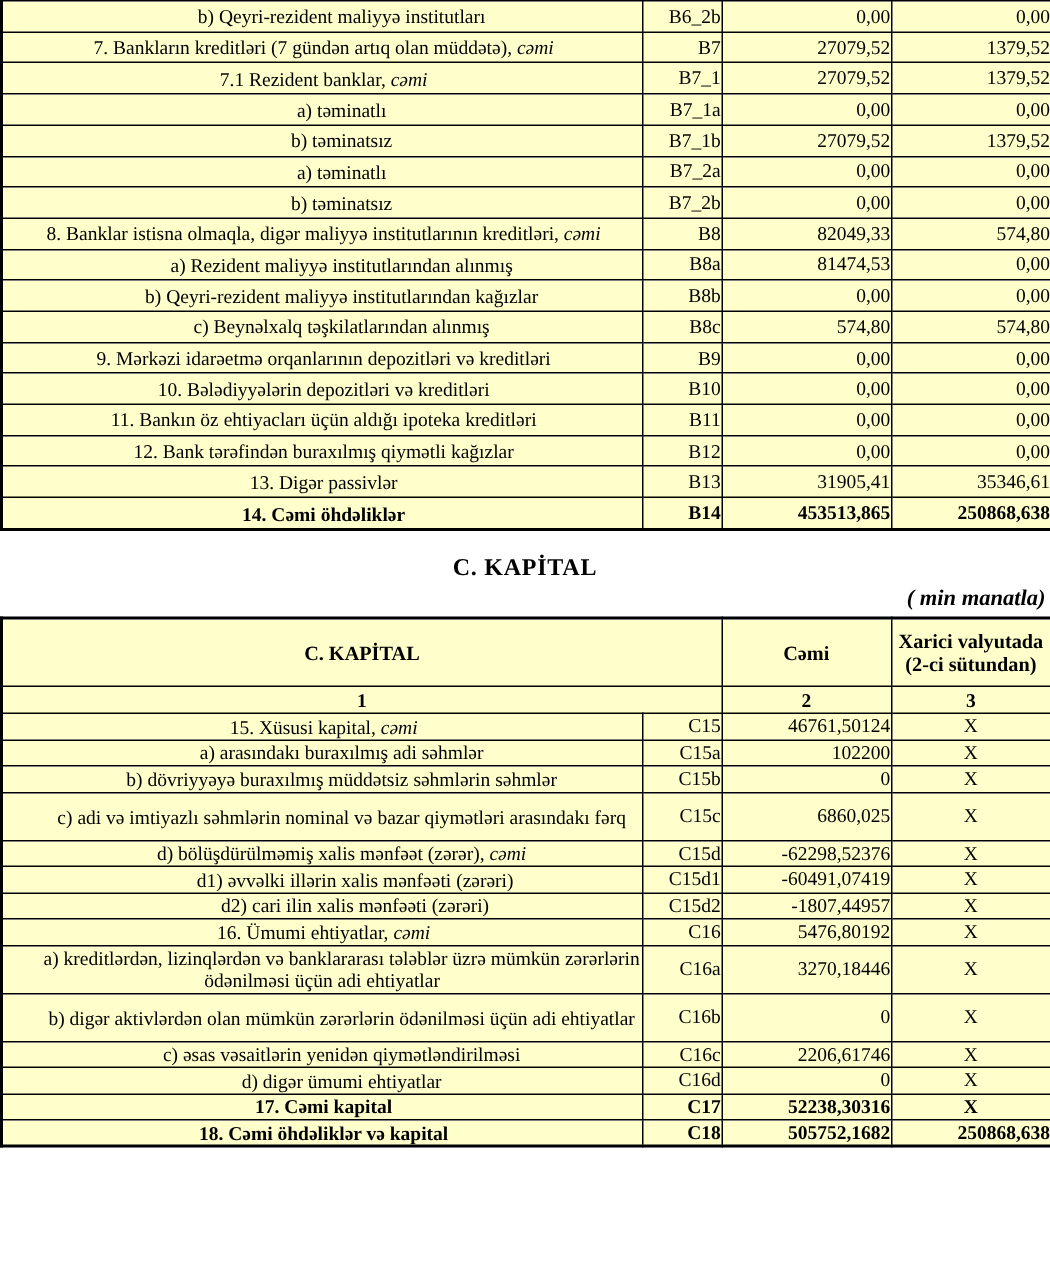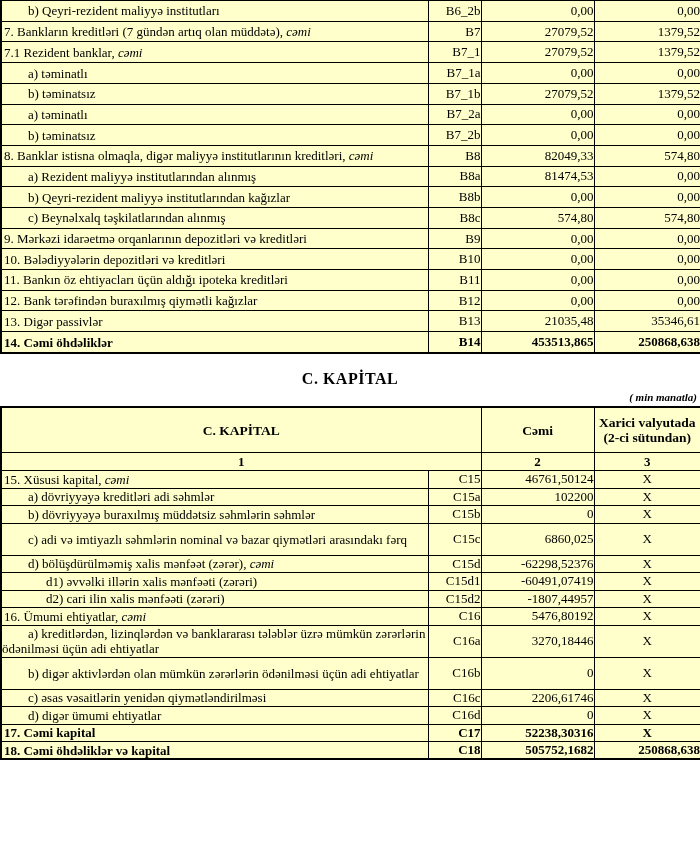--- a/index.html
+++ b/index.html
@@ -7,36 +7,36 @@
     position:relative;width:700px;height:844px;background:#ffffff;
     font-family:"Liberation Serif","DejaVu Serif",serif;color:#000;
     overflow:hidden;
   }
   table.t{border-collapse:collapse;table-layout:fixed;width:700px;border:2px solid #000;}
   table.t td,table.t th{
     border:1px solid #000;font-size:13px;padding:0;vertical-align:middle;
     overflow:hidden;background:#FFFFCC;
   }
   table.t1{height:355px;margin-top:-1px;}
-  td.label{text-align:left;padding:1px 3px 1px 3px;line-height:15px;}
+  td.label{text-align:center;padding:1px 3px 1px 3px;line-height:15px;}
   .ind0{text-indent:2px;margin-left:29px;}
   .ind1{text-indent:26px;}
   .ind2{text-indent:44px;}
   td.code{text-align:right;}
   td.val{text-align:right;padding-right:5px;}
   td.xc{text-align:center;padding-right:0;}
   td.w{background:#ffffff;}
   tr.bold-row td{font-weight:bold;}
   span.it{font-style:italic;}
   .section-title{
     text-align:center;font-weight:bold;font-size:16px;
     margin:16px 0 0 0;letter-spacing:0.5px;
   }
   .unit-note{
-    text-align:right;font-style:italic;font-weight:bold;font-size:11px;
+    text-align:right;font-style:italic;font-weight:bold;font-size:15px;
     margin:3px 3px 3px 0;
   }
   table.t2 tr.hdr th{font-weight:bold;font-size:13.5px;height:44px;line-height:15px;text-align:center;padding:0 4px;}
   table.t2 tr.nums th{font-weight:bold;height:17px;text-align:center;}
   table.t2 tr.s{height:17.5px;padding-left:20px;}
   table.t2 tr.d{height:32px;}
 </style>
 </head>
 <body>
 
@@ -136,21 +136,21 @@
         </tr>
         <tr>
           <td class="label ind0"><span>12. Bank tərəfindən buraxılmış qiymətli kağızlar</span></td>
           <td class="code">B12</td>
           <td class="val w">0,00</td>
           <td class="val w">0,00</td>
         </tr>
         <tr>
           <td class="label ind0"><span>13. Digər passivlər</span></td>
           <td class="code">B13</td>
-          <td class="val">21035,48</td>
+          <td class="val">31905,41</td>
           <td class="val">35346,61</td>
         </tr>
         <tr class="bold-row">
           <td class="label ind0"><span>14. Cəmi öhdəliklər</span></td>
           <td class="code">B14</td>
           <td class="val">453513,865</td>
           <td class="val">250868,638</td>
         </tr>
       </tbody>
   </table>
@@ -178,21 +178,21 @@
       </tr>
     </thead>
     <tbody id="t2-body">
         <tr class="s">
           <td class="label ind0"><span>15. Xüsusi kapital,</span><span class="it"> cəmi</span></td>
           <td class="code">C15</td>
           <td class="val">46761,50124</td>
           <td class="val xc">X</td>
         </tr>
         <tr class="s">
-          <td class="label ind1"><span>a) dövriyyəyə kreditləri adi səhmlər</span></td>
+          <td class="label ind1"><span>a) arasındakı buraxılmış adi səhmlər</span></td>
           <td class="code">C15a</td>
           <td class="val">102200</td>
           <td class="val xc">X</td>
         </tr>
         <tr class="s">
           <td class="label ind1"><span>b) dövriyyəyə buraxılmış müddətsiz səhmlərin səhmlər</span></td>
           <td class="code">C15b</td>
           <td class="val">0</td>
           <td class="val xc">X</td>
         </tr>

